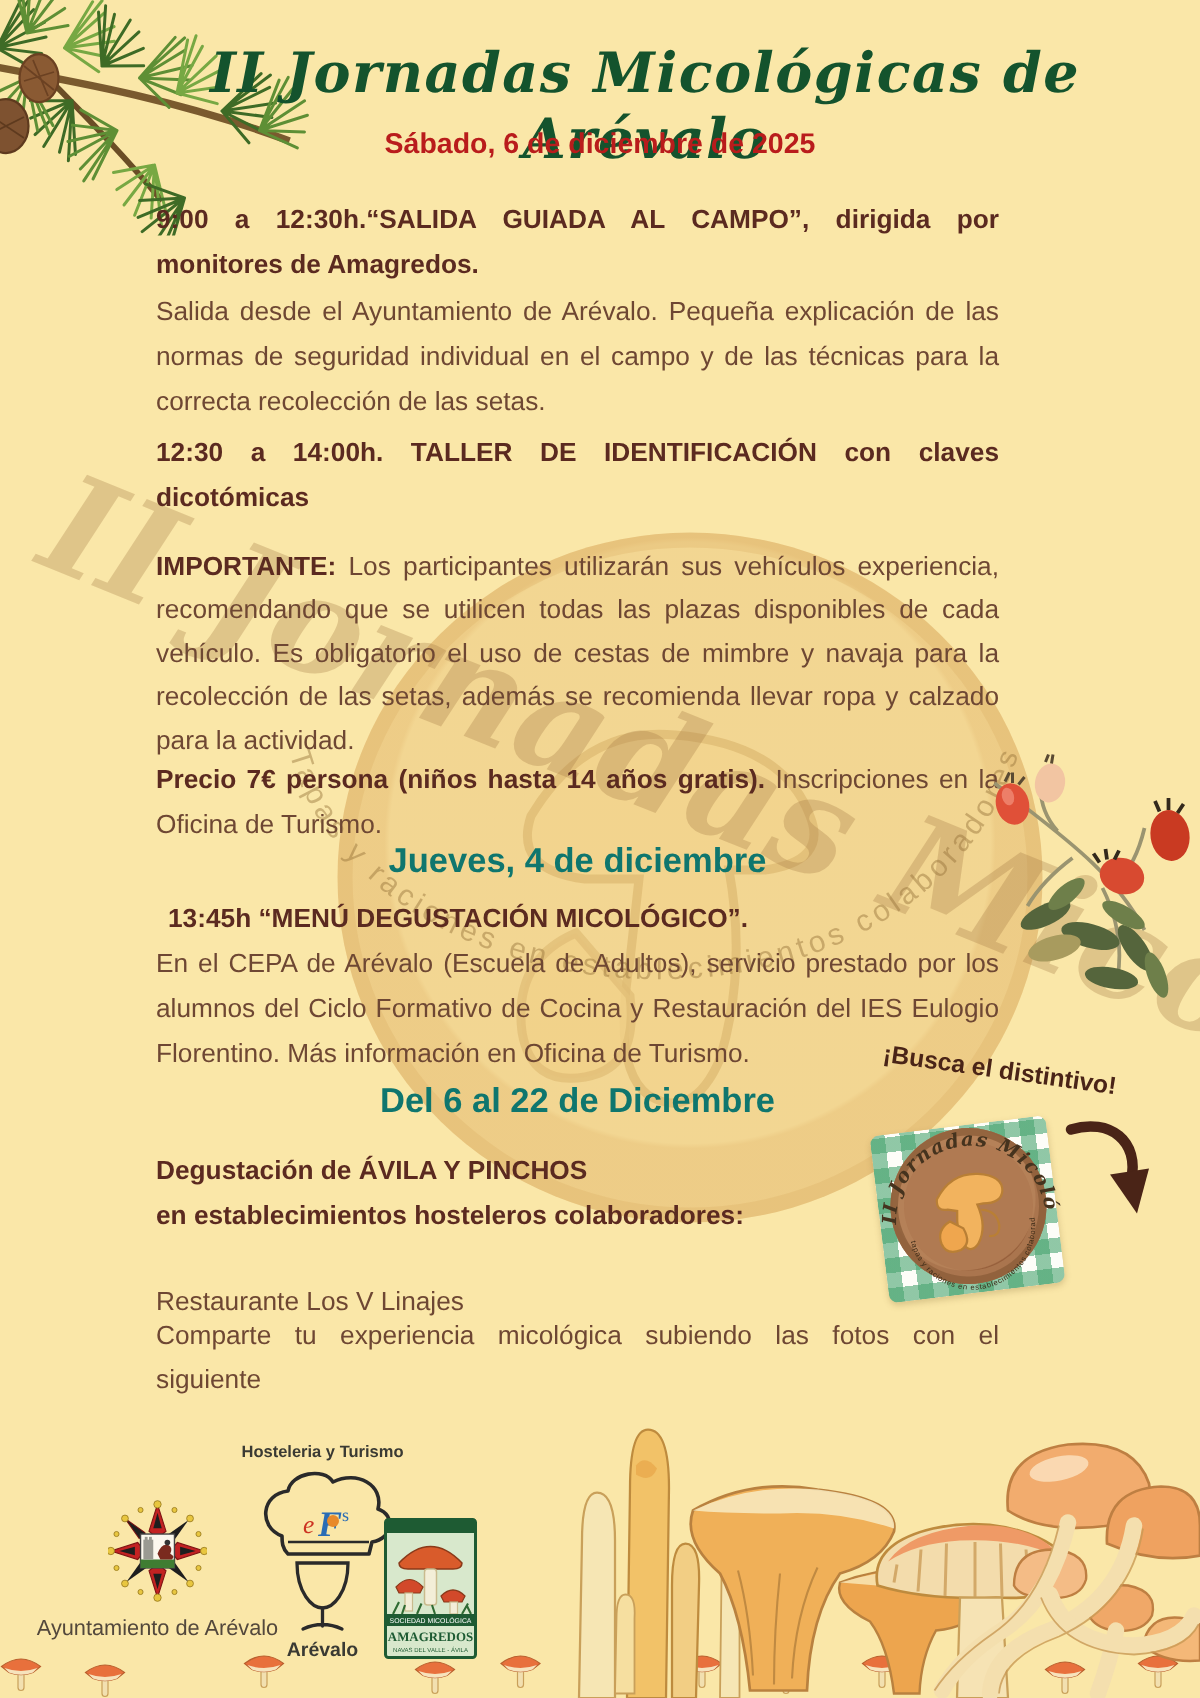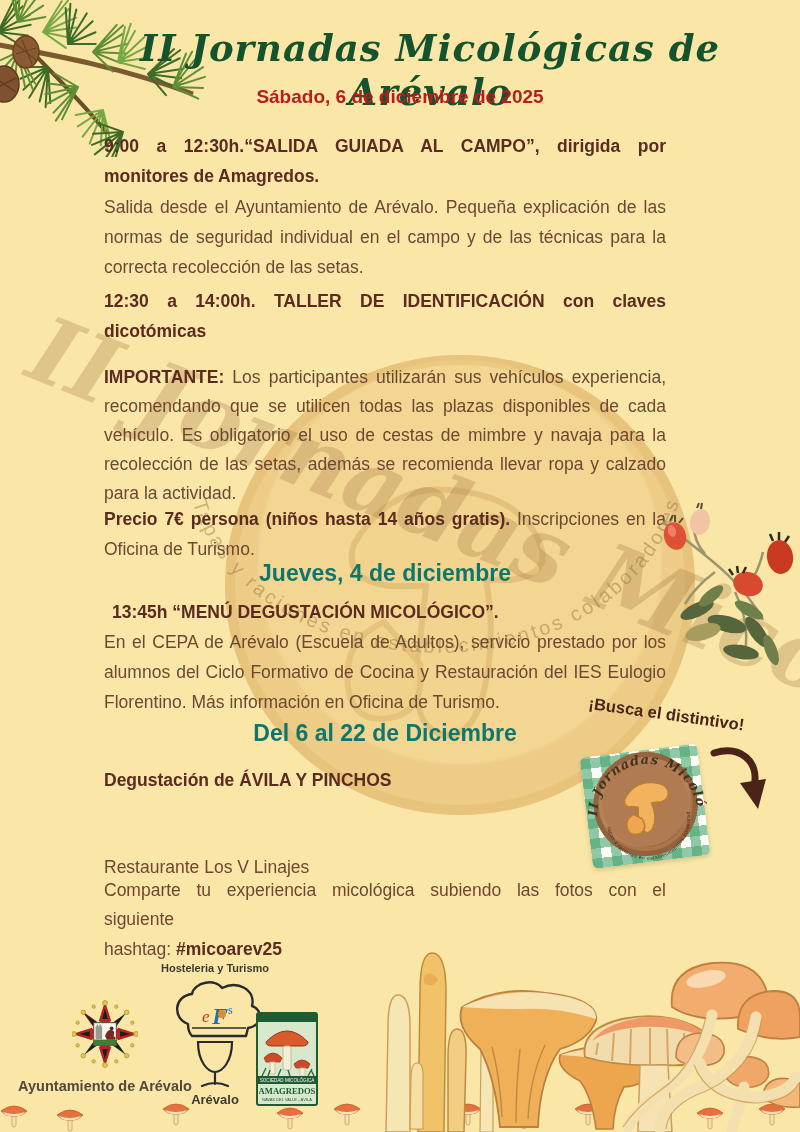--- a/index.html
+++ b/index.html
@@ -38,21 +38,21 @@
      background-image:repeating-linear-gradient(90deg,rgba(72,164,112,.6) 0 10px,rgba(72,164,112,0) 10px 20px),
                       repeating-linear-gradient(0deg,rgba(72,164,112,.6) 0 10px,rgba(255,255,255,0) 10px 20px);
      box-shadow:0 2px 4px rgba(120,90,40,.25);transform:rotate(3deg);}
   .plate{position:absolute;left:14px;top:12px;width:104px;height:104px;border-radius:50%;
      background:radial-gradient(circle at 48% 45%,#B07A52 0 60%,#97603C 61% 100%);
      box-shadow:inset 0 0 0 5px rgba(140,94,58,.8), inset 0 0 0 9px rgba(186,134,92,.55);}
   .badge svg.btext{position:absolute;left:0;top:0;width:132px;height:132px;overflow:visible;}
   .badge-shrooms{position:absolute;left:38px;top:34px;width:58px;height:62px;}
   
   .f-label{position:absolute;color:#53483C;}
-  .ayto-label{left:16px;top:1078px;width:178px;text-align:center;font-size:14.5px;font-weight:bold;}
+  .ayto-label{left:16px;top:1078px;width:178px;text-align:center;font-size:14.5px;}
   .host-label{left:148px;top:962px;width:134px;text-align:center;font-size:11px;font-weight:bold;color:#3A3A33;}
   .arev-label{left:158px;top:1092px;width:114px;text-align:center;font-size:13px;font-weight:bold;color:#3A3A33;}
   .abs{position:absolute;}
 </style>
 </head>
 <body>
 
 <div class="page">
 
   <div class="wm">
@@ -113,27 +113,25 @@
   <div class="blk jus" style="top:504px">
     <span class="b">Precio 7€ persona (niños hasta 14 años gratis).</span><span> Inscripciones en la Oficina de Turismo.</span>
   </div>
 
   <div class="center-head" style="top:560px">Jueves, 4 de diciembre</div>
   <div class="blk b" style="top:597px;left:112px">13:45h “MENÚ DEGUSTACIÓN MICOLÓGICO”.</div>
   <div class="blk jus" style="top:627px">En el CEPA de Arévalo (Escuela de Adultos), servicio prestado por los alumnos del Ciclo Formativo de Cocina y Restauración del IES Eulogio Florentino. Más información en Oficina de Turismo.</div>
 
   <div class="center-head" style="top:720px">Del 6 al 22 de Diciembre</div>
   <div class="blk b" style="top:765px">Degustación de ÁVILA Y PINCHOS</div>
+  <div class="blk b" style="top:795px">en establecimientos hosteleros colaboradores:</div>
   <div class="blk" style="top:852px">Restaurante Los V Linajes</div>
   <div class="blk" style="top:876px;line-height:29px">
     <span class="jline">Comparte tu experiencia micológica subiendo las fotos con el</span>
     <span>siguiente</span>
-  </div>
-  <div class="blk" style="top:934px">
-    <span>hashtag: </span><span class="b">#micoarev25</span>
   </div>
 
   <svg class="abs" style="left:645px;top:492px" width="155" height="180" viewBox="0 0 155 180">
     <path d="M18,30 C55,60 95,85 118,128 M50,22 Q45,45 60,62 M118,60 Q112,85 100,95 M70,80 Q50,95 40,112 M90,100 Q105,130 100,160" fill="none" stroke="#9A9470" stroke-width="2.5"></path>
     <ellipse cx="30" cy="44" rx="11" ry="14" fill="#E05038" transform="rotate(-15 30 44)"></ellipse>
     <ellipse cx="27" cy="39" rx="4" ry="6" fill="#F2927E" opacity=".7" transform="rotate(-15 27 39)"></ellipse>
     <ellipse cx="55" cy="30" rx="10" ry="13" fill="#F2C5A2" transform="rotate(10 55 30)"></ellipse>
     <ellipse cx="103" cy="92" rx="15" ry="12" fill="#D84A30" transform="rotate(15 103 92)"></ellipse>
     <ellipse cx="135" cy="65" rx="13" ry="17" fill="#C93A22" transform="rotate(-8 135 65)"></ellipse>
     <path d="M25,29 l3,-6 M30,30 l0,-7 M34,31 l4,-5" stroke="#5A4A33" stroke-width="2"></path>

